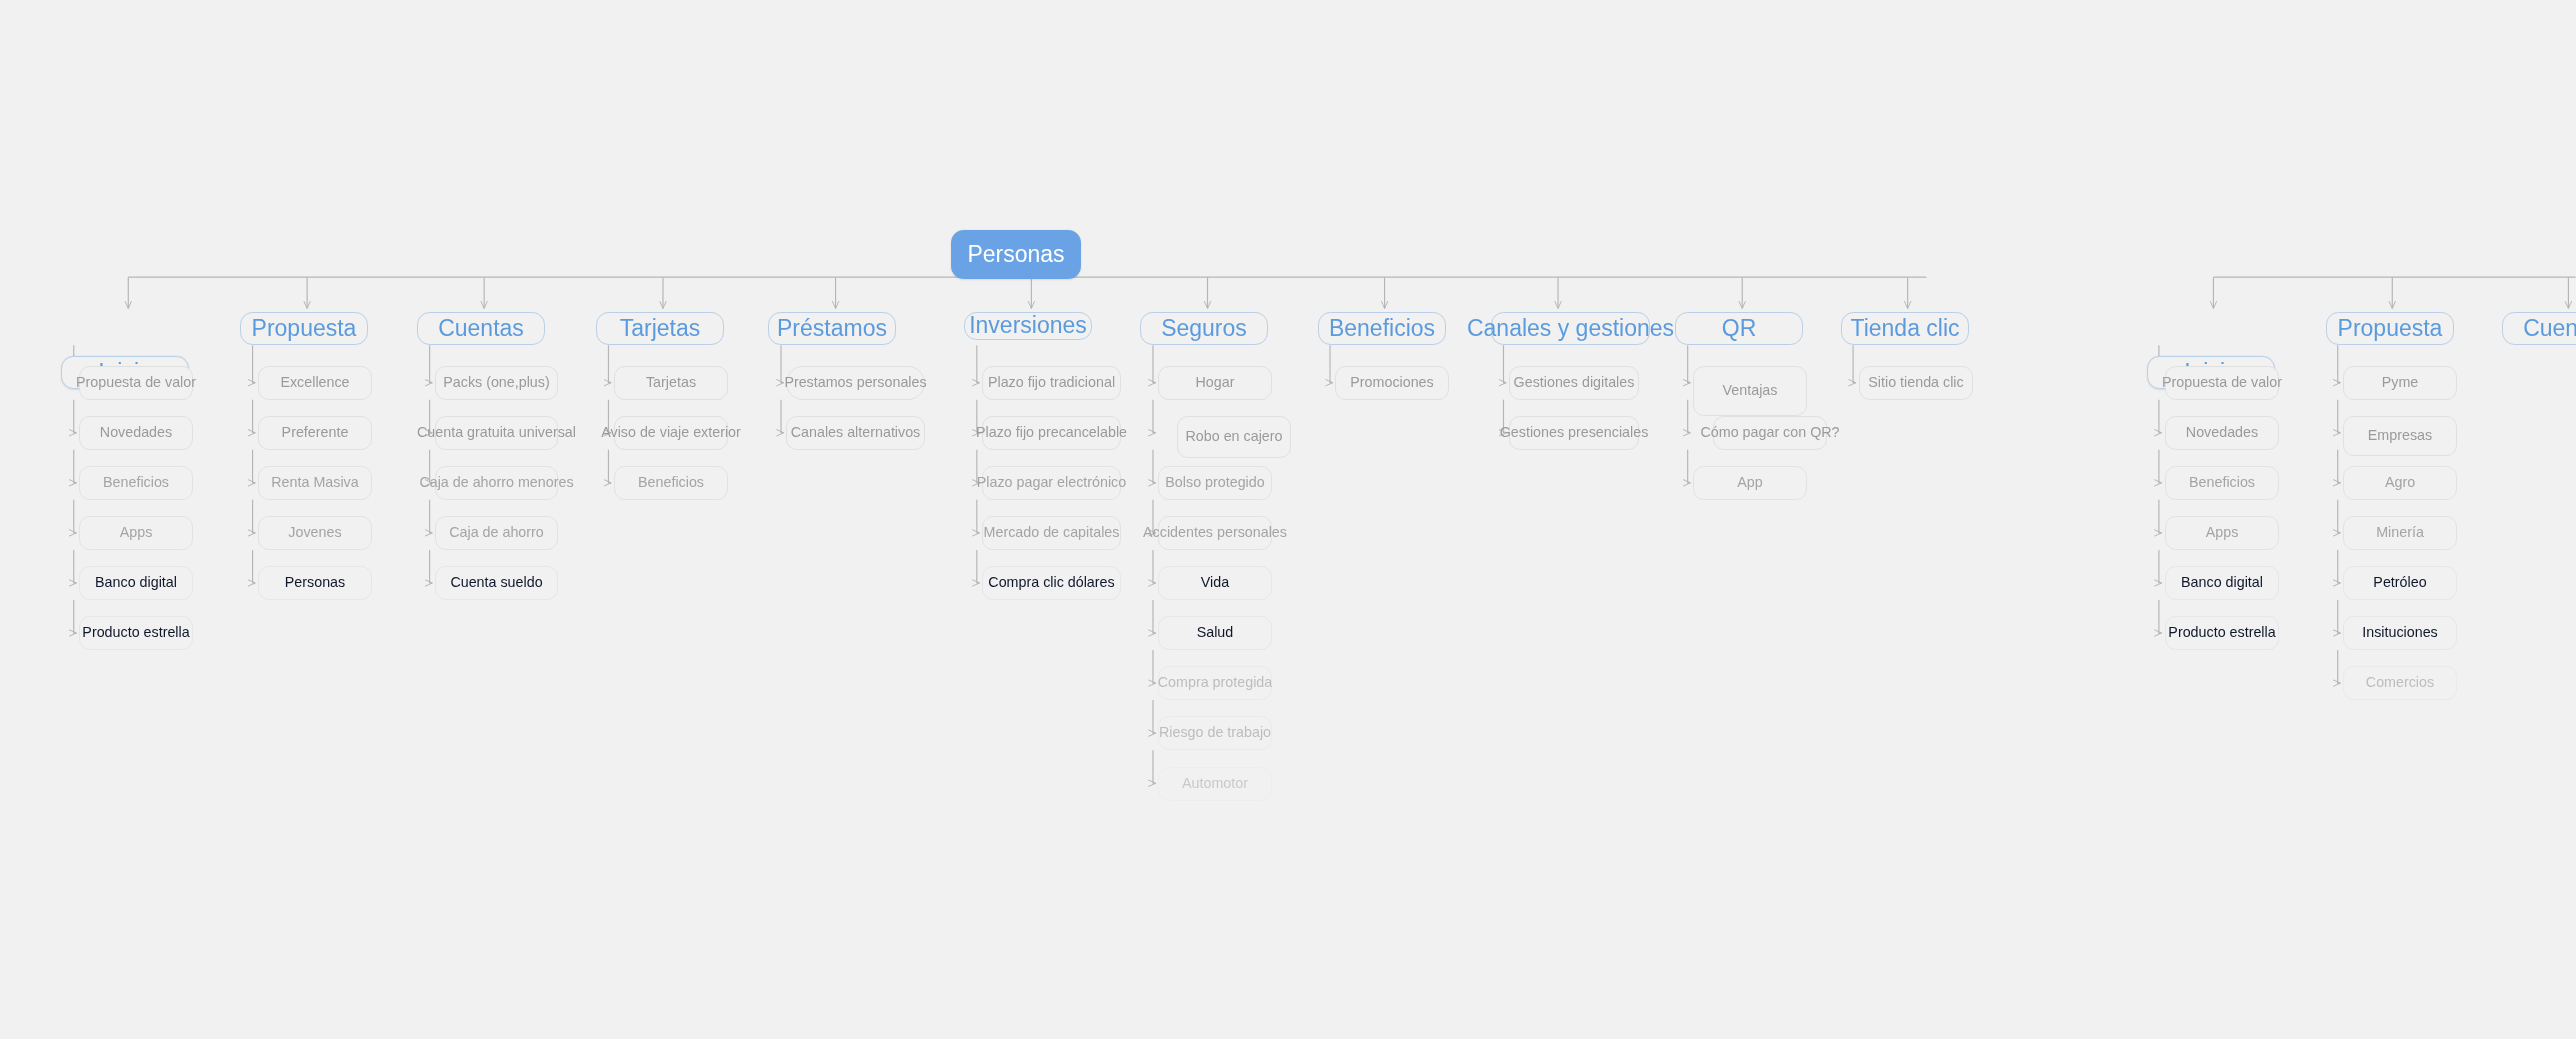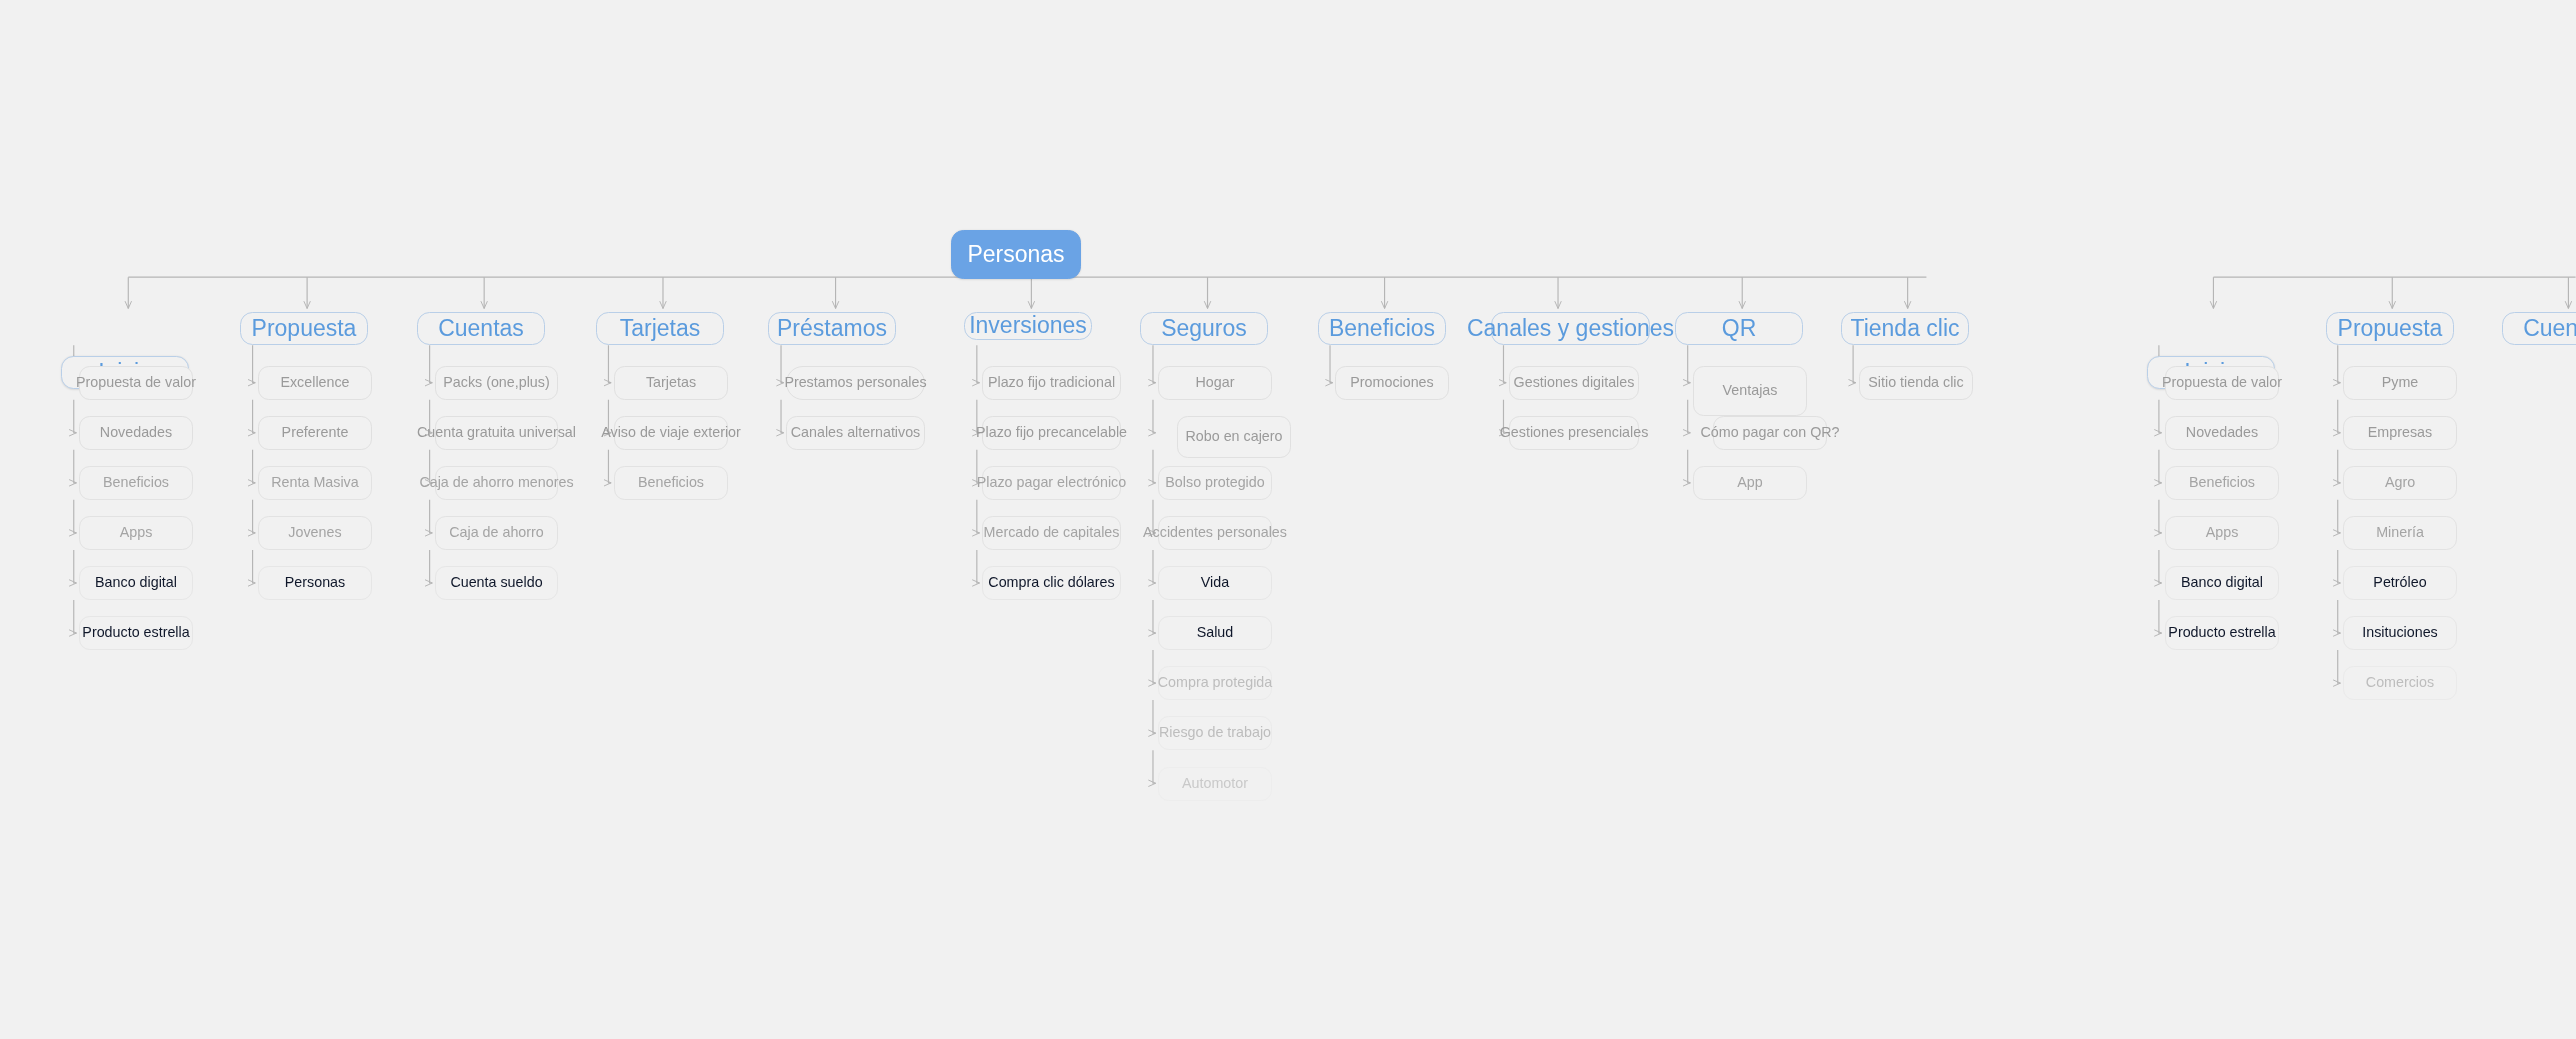--- a/index.html
+++ b/index.html
@@ -342,21 +342,21 @@
       </div>
       <div class="node leaf faded-2" style="left: 2165px; top: 616px; width: 114px; height: 34px;">
         <span class="node-label">Producto estrella</span>
       </div>
       <div class="node section" style="left: 2326px; top: 312px; width: 128px; height: 33px;">
         <span class="node-label">Propuesta</span>
       </div>
       <div class="node leaf" style="left: 2343px; top: 366px; width: 114px; height: 34px;">
         <span class="node-label">Pyme</span>
       </div>
-      <div class="node leaf" style="left: 2343px; top: 416px; width: 114px; height: 34px; text-align: right;">
+      <div class="node leaf" style="left: 2343px; top: 416px; width: 114px; height: 40px; text-align: right;">
         <span class="node-label">Empresas</span>
       </div>
       <div class="node leaf faded-1" style="left: 2343px; top: 466px; width: 114px; height: 34px;">
         <span class="node-label">Agro</span>
       </div>
       <div class="node leaf faded-1" style="left: 2343px; top: 516px; width: 114px; height: 34px;">
         <span class="node-label">Minería</span>
       </div>
       <div class="node leaf faded-2" style="left: 2343px; top: 566px; width: 114px; height: 34px;">
         <span class="node-label">Petróleo</span>

